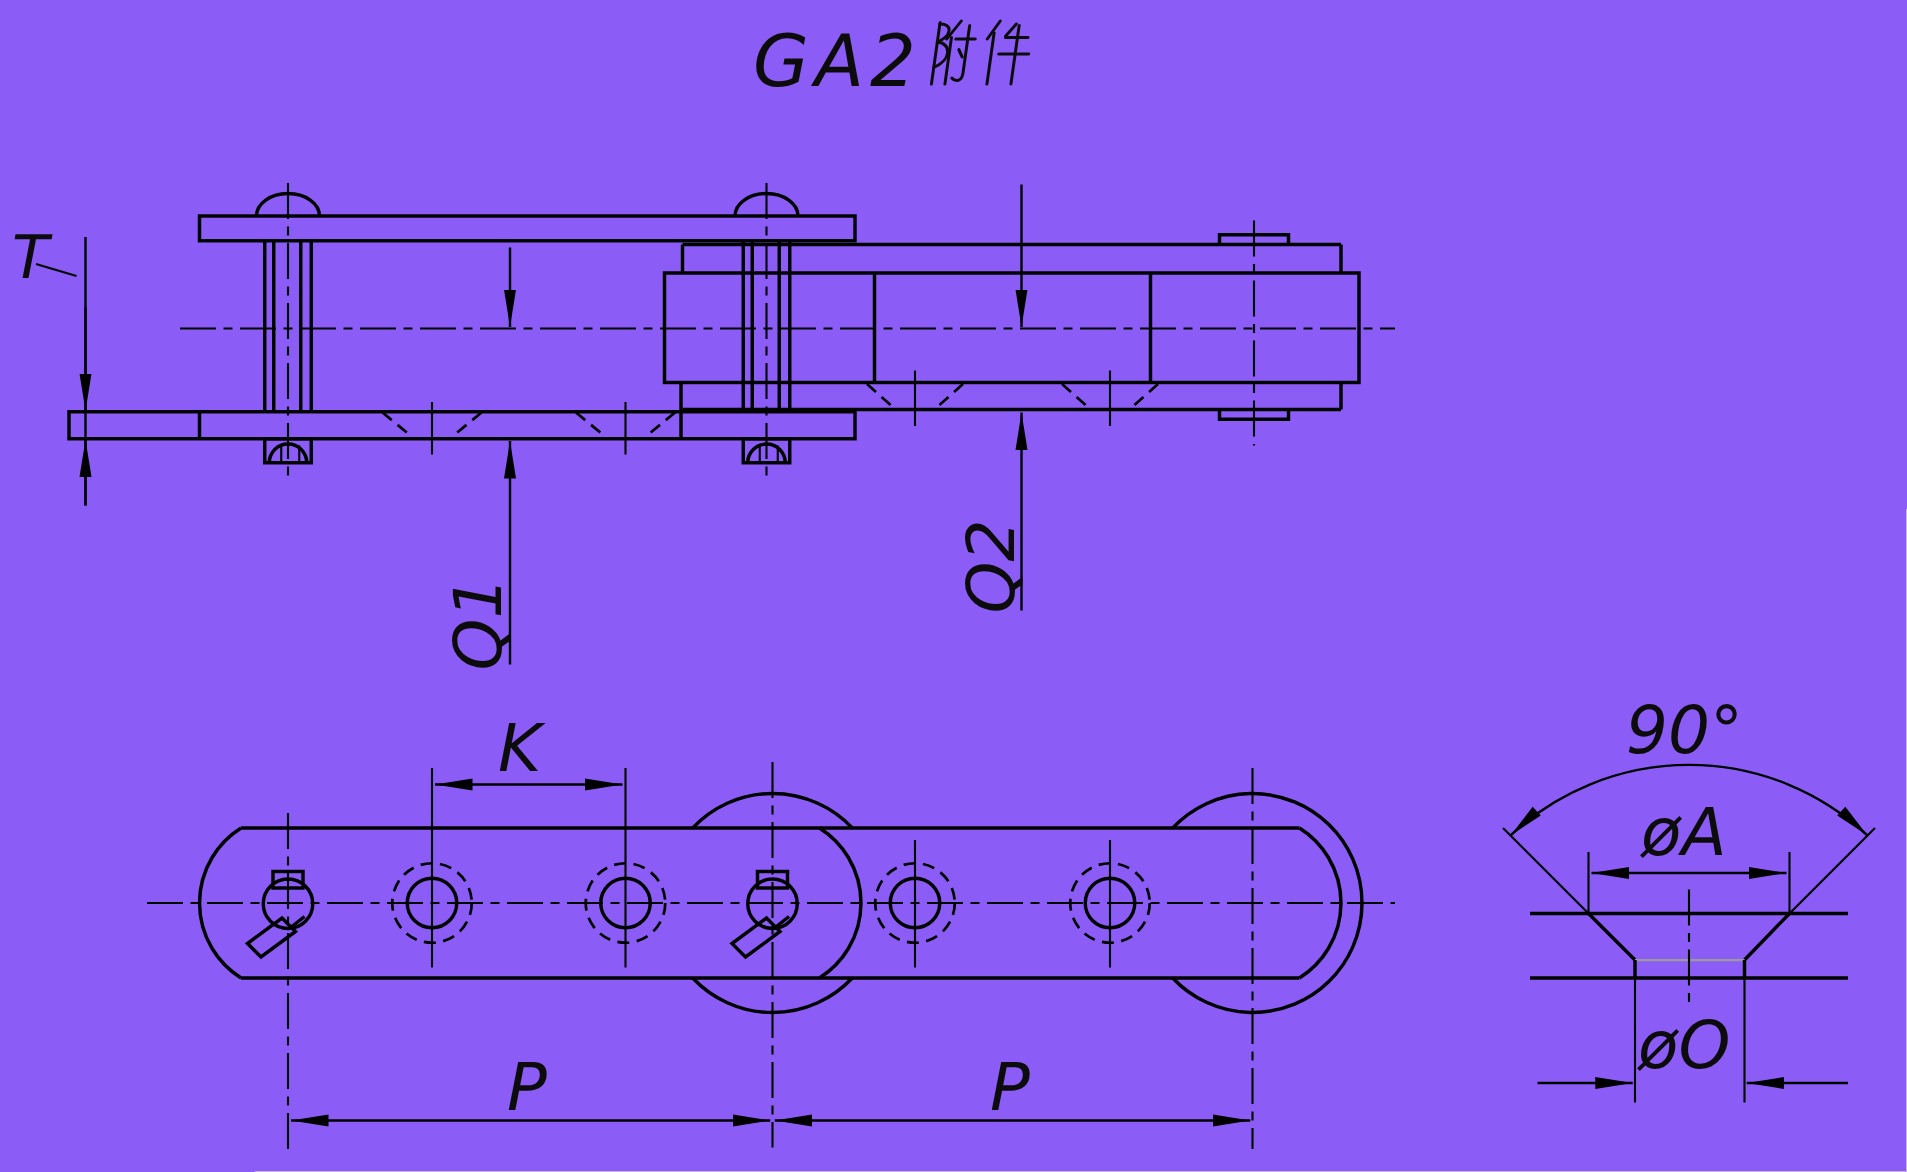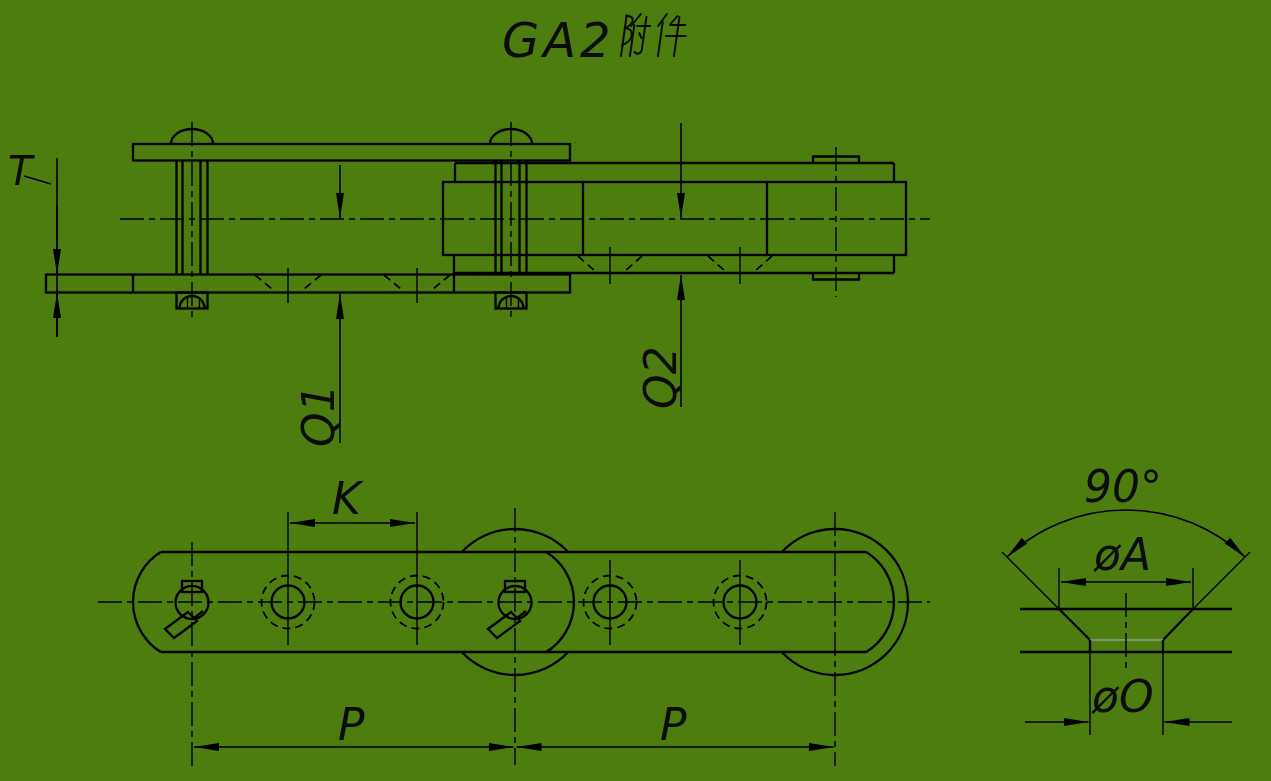--- a/index.html
+++ b/index.html
@@ -1,16 +1,16 @@
 <!DOCTYPE html>
 <html><head>
 <meta charset="utf-8">
 <style>
   html,body{margin:0;padding:0;background:#ffffff;}
-  .stage{position:relative;width:1271px;height:781px;background:#4d7c0f;overflow:hidden;
+  .stage{position:relative;width:1271px;height:781px;background:#8b5cf6;overflow:hidden;
          font-family:"DejaVu Sans",sans-serif;}
   svg{display:block;}
   
   .ol{stroke:#000;stroke-width:2.3;fill:none;stroke-linecap:butt;stroke-linejoin:miter;}
   
   .thin{stroke:#000;stroke-width:1.4;fill:none;}
   
   .cl{stroke:#000;stroke-width:1.4;fill:none;stroke-dasharray:24 5 6 5;}
   
   .hid{stroke:#000;stroke-width:1.8;fill:none;stroke-dasharray:8 5;}

